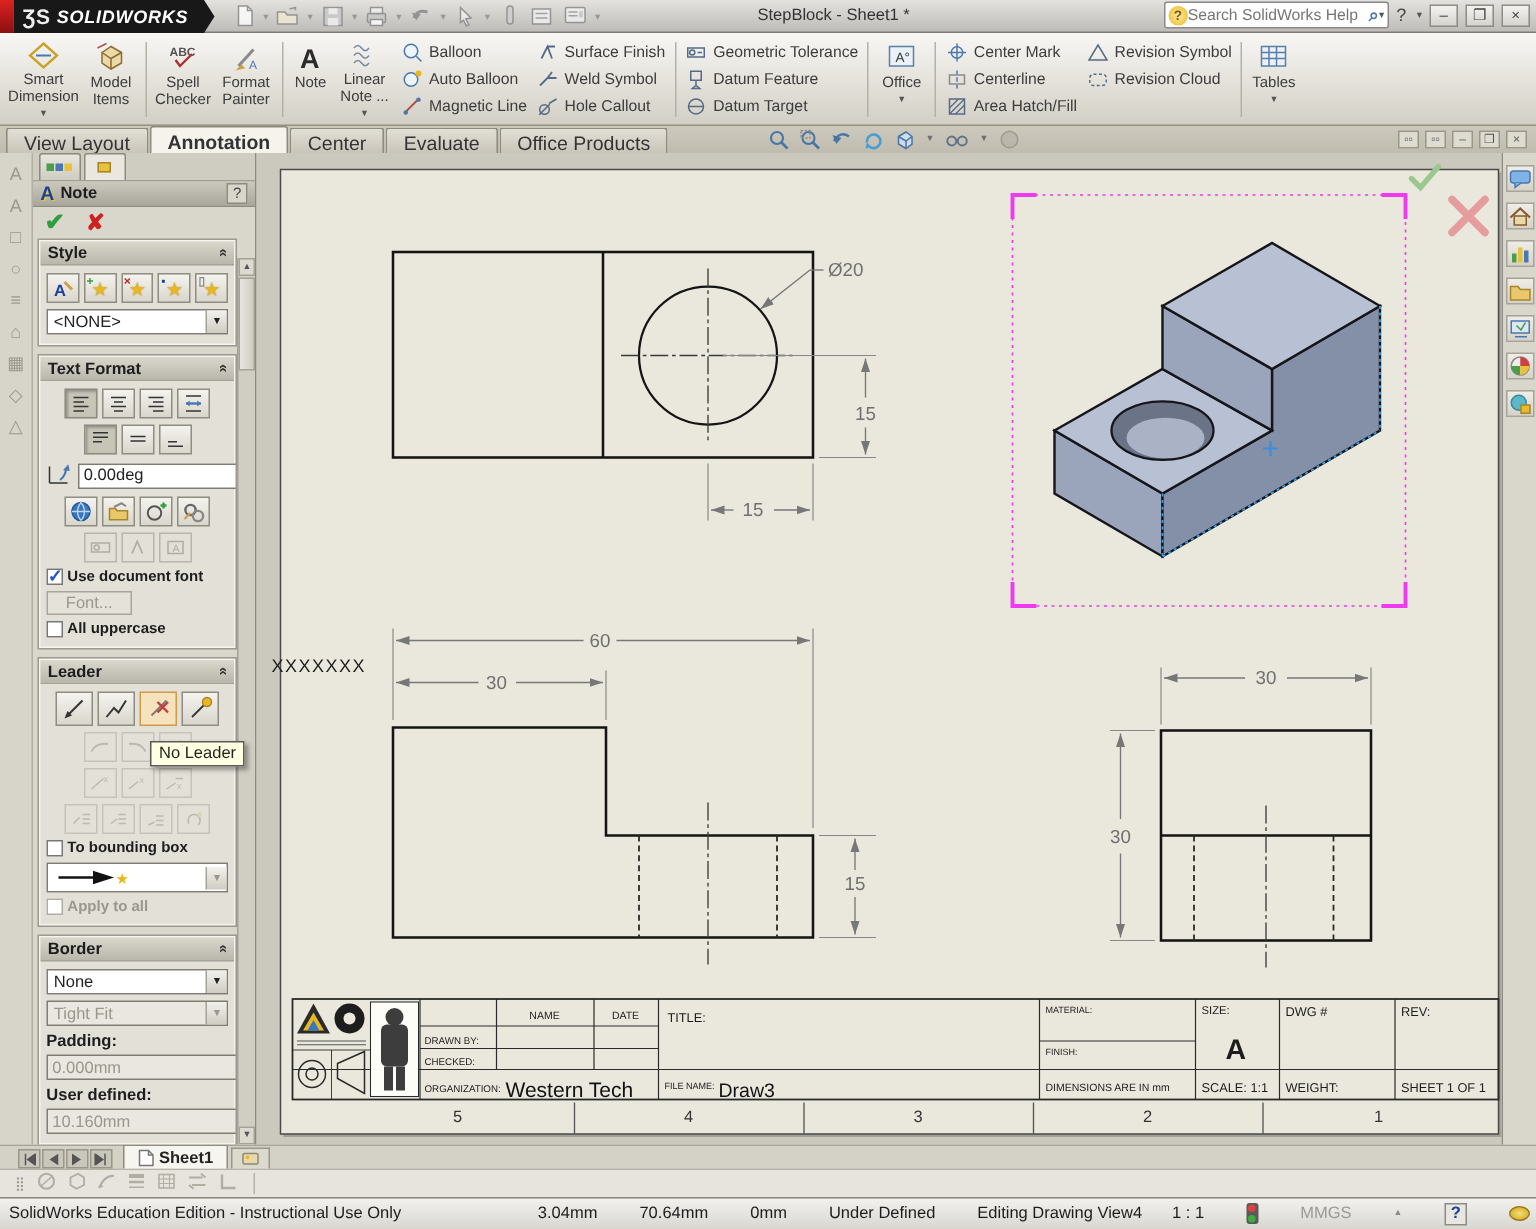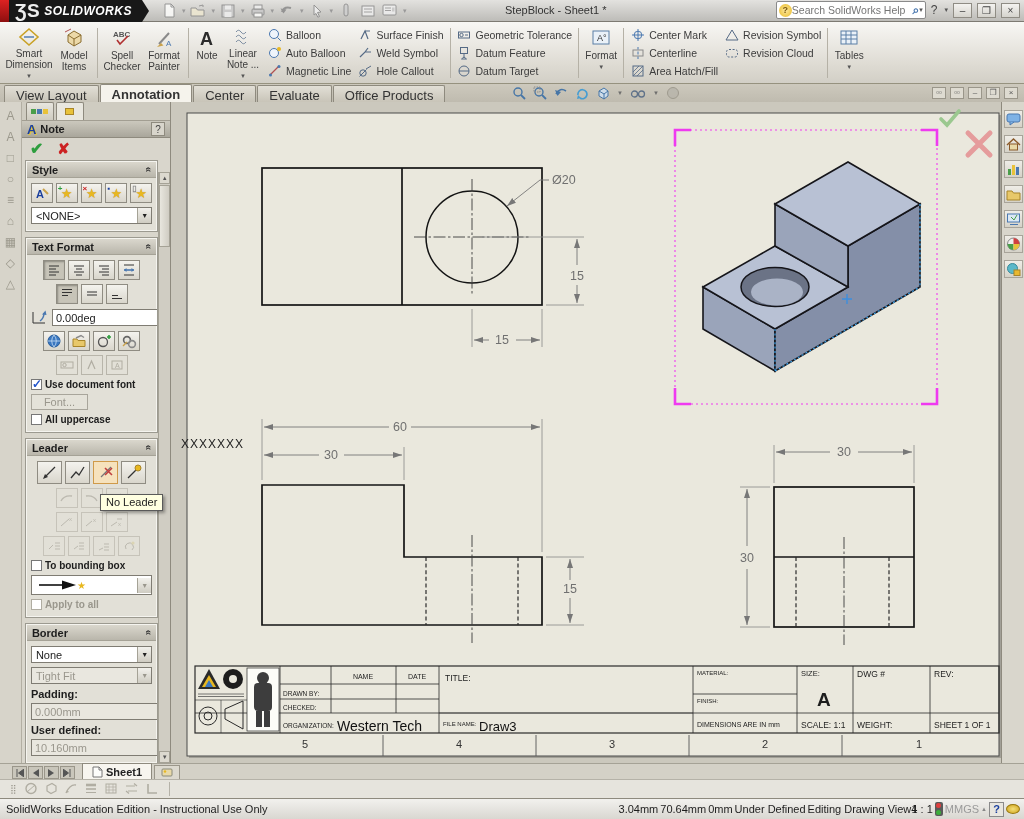--- a/index.html
+++ b/index.html
@@ -6,21 +6,21 @@
   html,body { width:1024px; height:819px; overflow:hidden; }
   body { font-family:"Liberation Sans", sans-serif; font-size:11px; color:#222;
          background:#ccc9be; position:relative; }
 
   
   .titlebar { height:22px; background:linear-gradient(180deg,#e3e2df,#bdbcb8);
               border-bottom:1px solid #7d7a72; display:flex; align-items:center; position:relative; }
   .redstrip { width:9px; height:22px; background:linear-gradient(180deg,#d22,#8d0f0f); }
   .logo { height:22px; background:#181818; color:#fff; display:flex; align-items:center;
           padding:0 10px 0 6px; font-style:italic; font-weight:bold; letter-spacing:.5px; font-size:12px; }
-  .logo .swirl { color:#eee; font-size:19px; margin-right:4px; font-style:normal; }
+  .logo .swirl { color:#eee; font-size:14px; margin-right:4px; font-style:normal; }
   .logo-tab { width:0; height:0; border-left:7px solid #181818; border-top:11px solid transparent; border-bottom:11px solid transparent; margin-right:10px; }
   .qat { display:flex; align-items:center; gap:2px; }
   .qat .qbtn { width:20px; height:18px; display:flex; align-items:center; justify-content:center; opacity:.85; }
   .qat .qsep { color:#999; font-size:7px; margin:0 1px; }
   .tb-title { position:absolute; left:505px; top:4px; font-size:11px; color:#333; }
   .tb-right { position:absolute; right:4px; top:1px; display:flex; align-items:center; gap:5px; }
   .searchbox { width:150px; height:18px; background:#fff; border:1px solid #8a8a8a; border-radius:2px;
                display:flex; align-items:center; padding:0 2px; }
   .searchbox .qmark { width:13px; height:13px; border-radius:50%; background:radial-gradient(#ffe9a0,#e8b820);
                color:#7a5a10; font-size:9px; font-weight:bold; text-align:center; line-height:13px; }
@@ -131,21 +131,21 @@
   .sheettab { height:16px; background:#f7f5ef; border:1px solid #8e8a7e; border-bottom:none; display:flex;
               align-items:center; gap:3px; padding:0 9px; font-weight:bold; margin-left:6px; }
   .sheettab2 { height:14px; width:26px; background:#dcd9cf; border:1px solid #9a968a; border-bottom:none;
                margin-left:2px; display:flex; align-items:center; justify-content:center; }
   .lineformat { height:19px; background:#e6e4dd; border-top:1px solid #b5b2a8; display:flex; align-items:center; gap:6px; padding-left:10px; }
   .grip { color:#9a978d; font-size:9px; letter-spacing:-1px; margin-right:2px; }
   .lfsep { width:1px; height:14px; background:#b5b2a8; margin-left:4px; }
 
   .statusbar { height:21px; background:linear-gradient(#f2f1ee,#d9d7d1); border-top:1px solid #8e8a7e;
                display:flex; align-items:center; padding:0 4px 0 6px; font-size:11px; color:#1d1d1d; }
-  .st-right { margin-left:auto; display:flex; align-items:center; gap:2px; }
+  .st-right { margin-left:auto; display:flex; align-items:center; gap:28px; }
   .traffic { width:8px; height:14px; background:#5a5a5a; border-radius:2px; display:flex; flex-direction:column;
              align-items:center; justify-content:space-around; }
   .traffic i { width:5px; height:5px; border-radius:50%; display:block; }
   .mmgs { color:#9a9a9a; }
   .stcar { font-size:6px; color:#888; }
   .sthelp { width:15px; height:15px; border:1px solid #8a8a8a; background:#e8e6df; color:#1a3f9e; font-weight:bold;
             text-align:center; line-height:13px; font-size:11px; }
   .styellow { width:14px; height:10px; border-radius:50%; background:radial-gradient(#f4e07a,#cfa21a); border:1px solid #9a7a10; }
 
   svg text { font-family:"Liberation Sans", sans-serif; }
@@ -388,21 +388,21 @@
       </div>
   </div>
   <div class="rsep"></div>
   <div class="rbig" style="width:38px">
     <span class="ric">
         <svg width="22" height="20">
           <rect x="3" y="3" width="16" height="13" fill="#eaf1f8" stroke="#5b7fa6"></rect>
           <text x="7" y="13" font-size="9" fill="#333">A°</text>
         </svg>
       </span>
-    <span>Format</span>
+    <span>Office</span>
     <span class="bcar">▼</span>
   </div>
   <div class="rsep"></div>
   <div class="rcol">
     <div class="rsm">
         <span class="ric">
           <svg width="14" height="14">
             <circle cx="7" cy="7" r="3.8" fill="none" stroke="#4a78b0"></circle>
             <path d="M7 1 V13 M1 7 H13" stroke="#4a78b0"></path>
           </svg>

